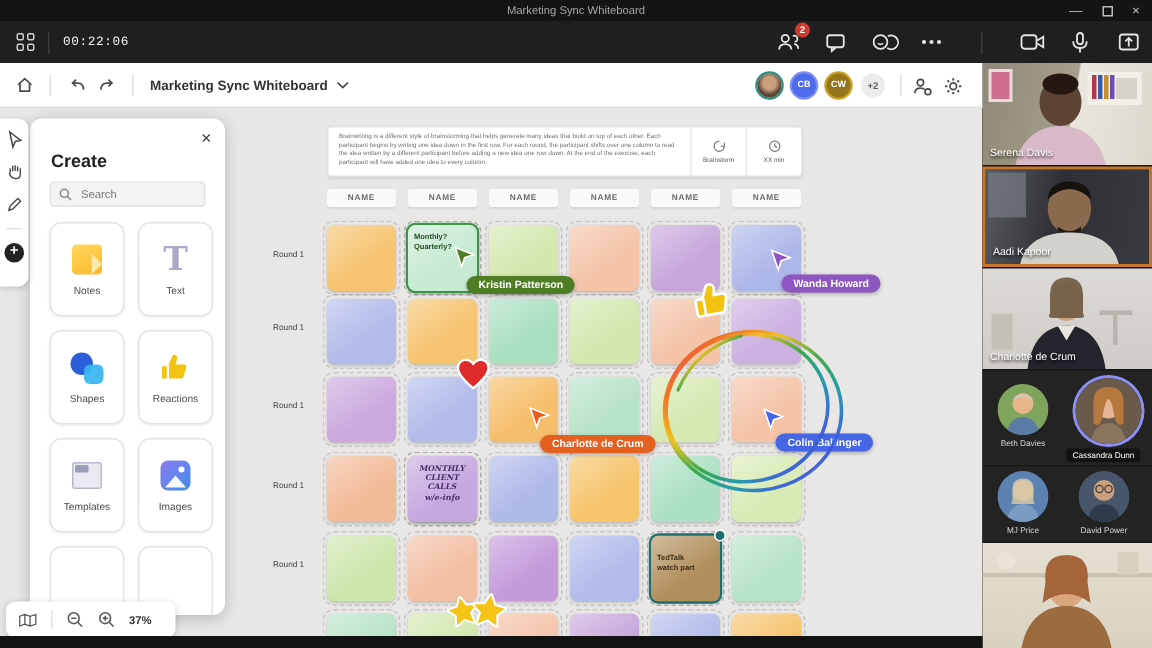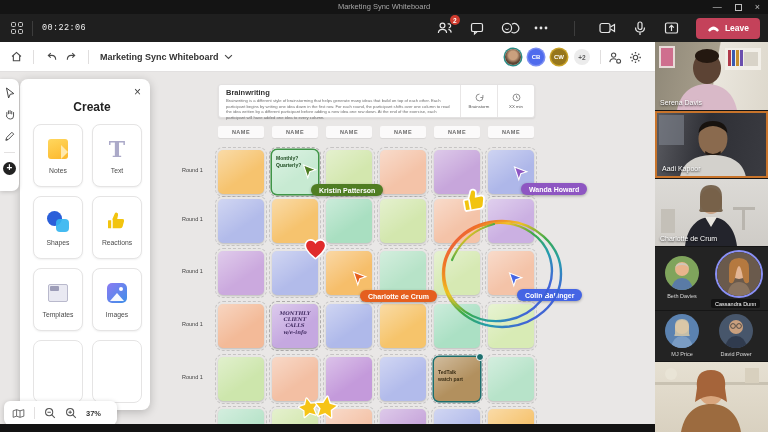--- a/index.html
+++ b/index.html
@@ -72,21 +72,21 @@
   #minirail{position:absolute;left:0;top:79px;width:19px;height:112px;background:#fff;border-radius:0 7px 7px 0;
     box-shadow:0 1px 4px rgba(0,0,0,.18);z-index:30;display:flex;flex-direction:column;align-items:center;padding-top:7px;gap:9px;}
   #minirail .ri{width:13px;height:13px;display:flex;align-items:center;justify-content:center;}
   #minirail .rdiv{width:11px;height:1px;background:#e3e1e1;}
   .plus-circle{width:13px;height:13px;border-radius:50%;background:#222;color:#fff;font-size:10px;line-height:12px;text-align:center;font-weight:bold;}
 
   
   #panel{position:absolute;left:20px;top:79px;width:130px;height:331px;background:#fff;border-radius:8px;
     box-shadow:0 2px 10px rgba(0,0,0,.22);z-index:28;overflow:hidden;padding:8px 0 0 13px;}
   #panel-close{position:absolute;top:7px;right:9px;font-size:12px;color:#444;line-height:1;cursor:pointer;}
-  #panel-title{font-size:12px;font-weight:bold;color:#222;margin:13px 0 7px 1px;text-align:center;}
+  #panel-title{font-size:12px;font-weight:bold;color:#222;margin:13px 0 7px 1px;}
   #panel-search{width:104px;height:17px;background:#f4f3f3;border:1px solid #e4e2e2;border-radius:3px;display:flex;align-items:center;gap:4px;padding:0 5px;}
   #panel-search input{border:0;background:transparent;outline:none;width:80px;font-size:7.5px;color:#333;font-family:"Liberation Sans",sans-serif;}
   #tool-grid{margin-top:10px;display:flex;flex-wrap:wrap;gap:9px;width:112px;}
   .tool-card{width:50px;height:63px;background:#fff;border:1px solid #e5e4e4;border-radius:8px;box-shadow:0 1px 2px rgba(0,0,0,.06);
     display:flex;flex-direction:column;align-items:center;justify-content:center;gap:6px;cursor:pointer;}
   .tool-label{font-size:6.8px;color:#4c4c4c;}
   .tool-icon{width:24px;height:24px;position:relative;display:flex;align-items:center;justify-content:center;}
   .icon-notes::before{content:"";position:absolute;inset:2px;background:linear-gradient(160deg,#ffd75e,#fcb82c);border-radius:3px;}
   .icon-notes::after{content:"";position:absolute;right:2px;bottom:2px;width:0;height:0;border-left:7px solid #ffe9ad;border-bottom:7px solid rgba(0,0,0,.0);
     border-top:7px solid transparent;transform:rotate(0deg);border-radius:0 0 3px 0;}
@@ -192,26 +192,20 @@
         <rect x="4" y="1" width="4" height="7.5" rx="2"></rect>
           <path d="M1.5 6.5 Q1.5 11 6 11 Q10.5 11 10.5 6.5 M6 11 L6 14"></path>
       </svg>
     </div>
     <div class="mico">
       <svg width="15" height="14" viewBox="0 0 15 14" fill="none" stroke="#e6e6e6" stroke-width="1.2">
         <rect x="1.5" y="2" width="12" height="10" rx="1.6"></rect>
           <path d="M7.5 10 L7.5 4.6 M5.2 6.6 L7.5 4.3 L9.8 6.6"></path>
       </svg>
     </div>
-    <div id="leave-btn">
-      <svg width="13" height="7" viewBox="0 0 13 7">
-        <path d="M1 5.2 C4.6 0.4 8.4 0.4 12 5.2 L10.2 6.8 C7.8 4 5.2 4 2.8 6.8 Z" fill="#fff"></path>
-      </svg>
-      <span>Leave</span>
-    </div>
   </div>
 </div>
 
 <div id="wbbar">
   <div class="tbtn" style="margin-left:6px">
     <svg width="13" height="13" viewBox="0 0 14 14" fill="none" stroke="#4a4a4a" stroke-width="1.2">
       <path d="M2.2 7 L7 2.6 L11.8 7 M3.6 6.2 L3.6 11.6 L10.4 11.6 L10.4 6.2"></path>
     </svg>
   </div>
   <div class="tdiv"></div>
@@ -257,21 +251,20 @@
           </g>
       </svg>
     </div>
   </div>
 </div>
 
 <div id="canvas"></div>
 
 <div id="tcard">
   <div class="tc-main">
-    <div class="tc-title">Brainwriting</div>
     <div class="tc-desc">Brainwriting is a different style of brainstorming that helps generate many ideas that build on top of each other. Each participant begins by writing one idea down in the first row. For each round, the participant shifts over one column to read the idea written by a different participant before adding a new idea one row down. At the end of the exercise, each participant will have added one idea to every column.</div>
   </div>
   <div class="tc-badge">
     <svg width="9" height="9" viewBox="0 0 10 10" fill="none" stroke="#777" stroke-width="0.9">
       <path d="M5 1.2 a3.8 3.8 0 1 0 3.8 3.8 M8.8 2.2 L8.8 5 L6 5"></path>
     </svg>
     <span>Brainstorm</span>
   </div>
   <div class="tc-badge">
     <svg width="9" height="9" viewBox="0 0 10 10" fill="none" stroke="#777" stroke-width="0.9">
@@ -424,20 +417,27 @@
       <path d="M2 10 L3 7 L8.6 1.4 L10.6 3.4 L5 9 Z M2 10 L4.4 9.4"></path>
     </svg>
   </div>
   <div class="rdiv"></div>
   <div class="plus-circle">+</div>
 </div>
 
 <div id="panel">
   <span id="panel-close">×</span>
   <div id="panel-title">Create</div>
+  <div id="panel-search">
+    <svg width="9" height="9" viewBox="0 0 14 14" fill="none" stroke="#8a8a8a" stroke-width="1.6">
+      <circle cx="6" cy="6" r="4.2"></circle>
+        <path d="M9.2 9.2 L13 13"></path>
+    </svg>
+    <input placeholder="Search" style="">
+  </div>
   <div id="tool-grid">
       <div class="tool-card">
         <div class="tool-icon icon-notes"></div>
         <div class="tool-label">Notes</div>
       </div>
       <div class="tool-card">
         <div class="tool-icon icon-text"></div>
         <div class="tool-label">Text</div>
       </div>
       <div class="tool-card">

